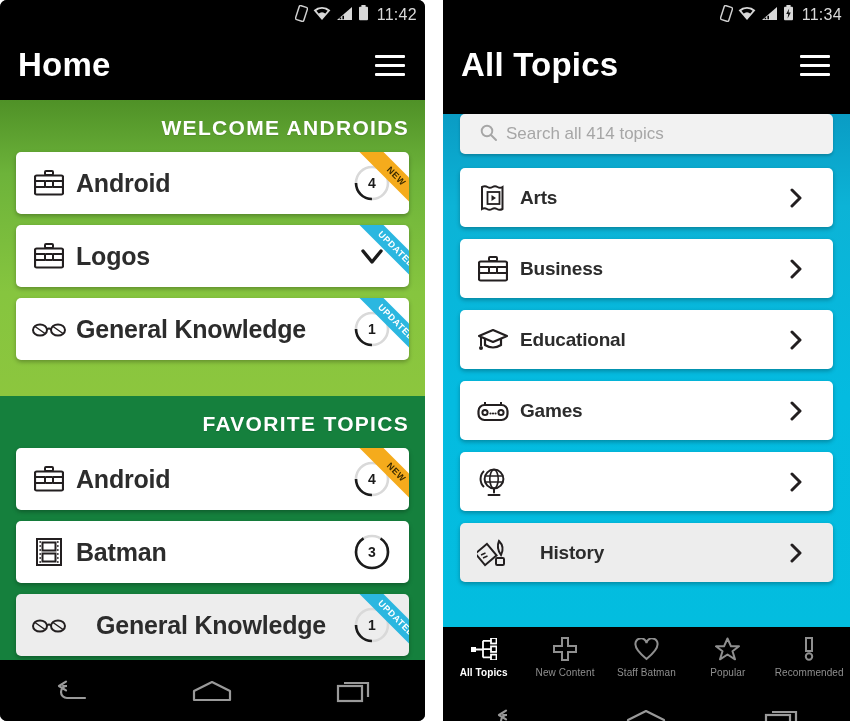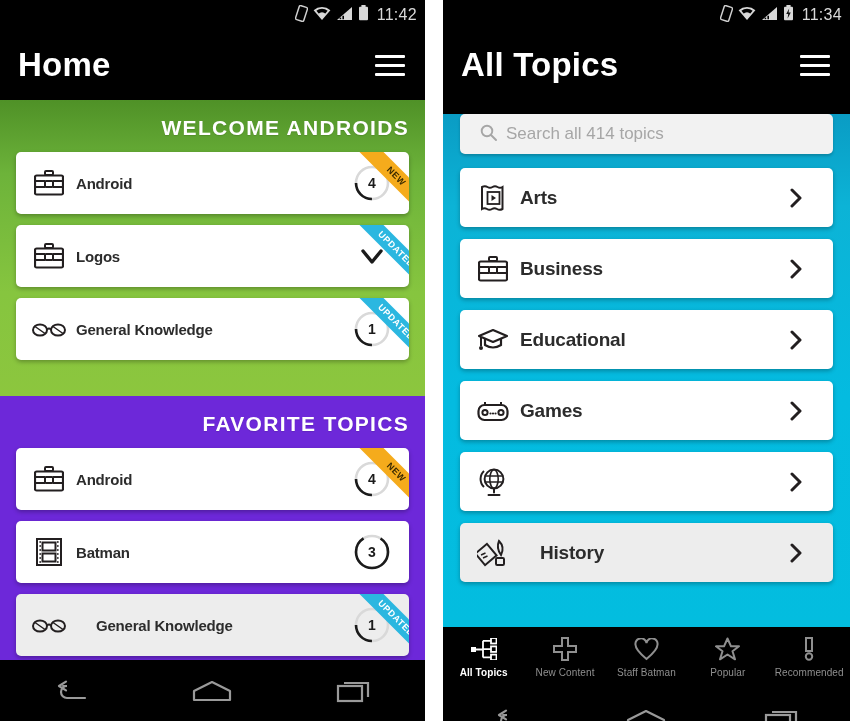--- a/index.html
+++ b/index.html
@@ -5,21 +5,21 @@
   * { box-sizing: border-box; margin:0; padding:0; }
   html,body { background:#ffffff; }
   body {
     width:850px; height:721px;
     font-family:"Liberation Sans", sans-serif;
     overflow:hidden;
     position:relative;
   }
   .screens { display:flex; width:850px; height:721px; background:#fff; }
   .phone { position:relative; overflow:hidden; height:721px; background:#000; }
-  .phone-left  { width:425px; }
+  .phone-left  { width:425px;border-radius:7px; }
   .gutter { width:18px; height:721px; background:#ffffff; }
   .phone-right { width:407px; }
 
   
   .statusbar {
     height:30px; background:#000; color:#d8d8d8;
     display:flex; align-items:center; justify-content:flex-end;
     padding-right:8px; gap:5px;
   }
   .sb-time { font-size:16px; color:#d9d9d9; letter-spacing:.3px; margin-left:3px; }
@@ -31,36 +31,36 @@
     justify-content:space-between; padding:0 20px 0 18px;
   }
   .appbar-title { color:#fff; font-size:33px; font-weight:bold; letter-spacing:.2px; }
   .hamburger { width:30px; height:21px; display:flex; flex-direction:column; justify-content:space-between; cursor:pointer; }
   .hamburger span { display:block; height:3px; background:#fff; border-radius:1px; }
 
   
   .body-left { height:560px; position:relative; }
   .sec { position:relative; padding:0 16px; overflow:hidden; }
   .sec-welcome { height:296px; background:linear-gradient(180deg,#4f9127 0%,#6db33a 25%,#86c53f 65%,#8cc63e 100%); }
-  .sec-fav { height:264px; background:#6d28d9;padding-left:16px; }
+  .sec-fav { height:264px; background:#15803d;padding-left:16px; }
   .sec-title {
     text-align:right; color:#ffffff; font-size:21px; font-weight:bold;
     letter-spacing:1.3px; padding-top:16px; padding-bottom:12px;
     text-shadow:0 1px 1px rgba(0,0,0,.12);
   }
 
   
   .card {
     position:relative; background:#fff; border-radius:5px; height:62px;
     margin-bottom:11px; display:flex; align-items:center; padding:0 14px;
     box-shadow:0 2px 4px rgba(0,0,0,.28); overflow:hidden;
   }
   .card.dim { background:#ededed;gap:20px; }
   .card-icon { width:38px; flex:0 0 38px; display:flex; align-items:center; justify-content:center; color:#231f20; }
-  .card-label { font-size:15px; font-weight:bold; color:#2c2c2c; margin-left:8px; letter-spacing:-.2px; }
+  .card-label { font-size:25px; font-weight:bold; color:#2c2c2c; margin-left:8px; letter-spacing:-.2px; }
   .card-right { margin-left:auto; display:flex; align-items:center; justify-content:center; width:46px; }
 
   
   .ring { position:relative; width:40px; height:40px; }
   .ring svg { display:block; }
   .ring-num { position:absolute; inset:0; display:flex; align-items:center; justify-content:center;
               font-size:14px; font-weight:bold; color:#1b1b1b; }
 
   
   .checkmark { width:26px; height:26px; }

